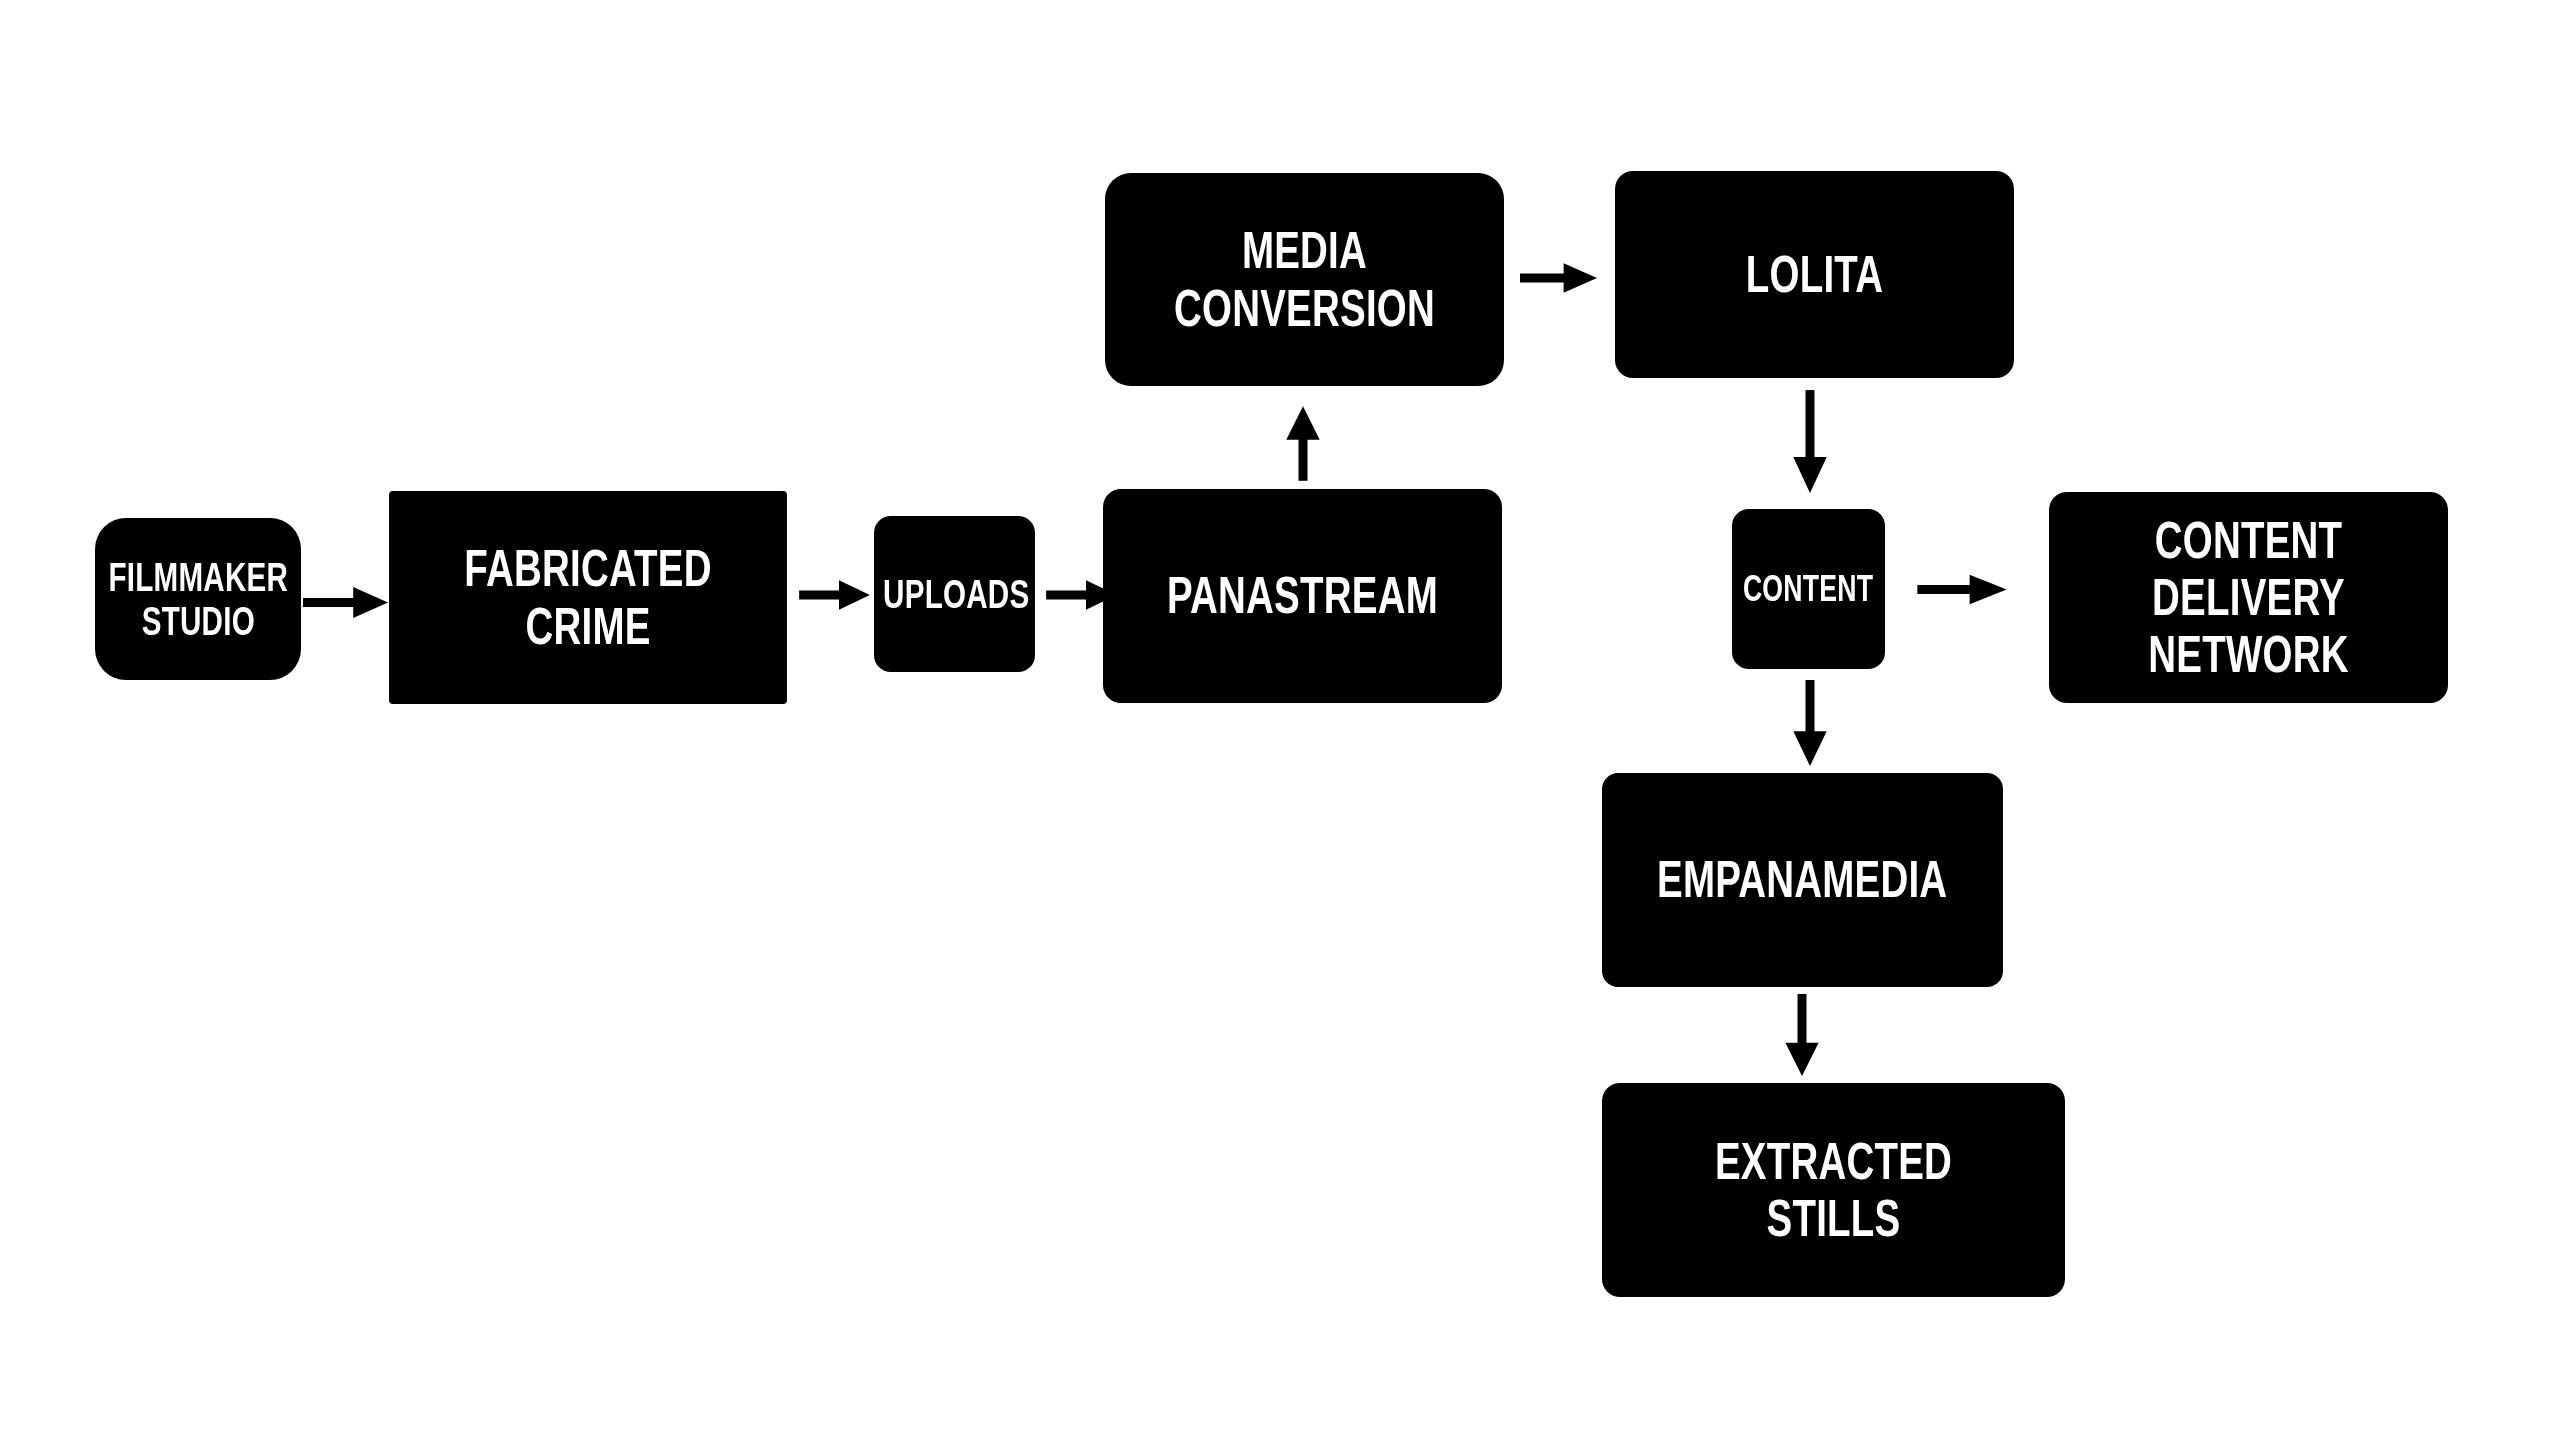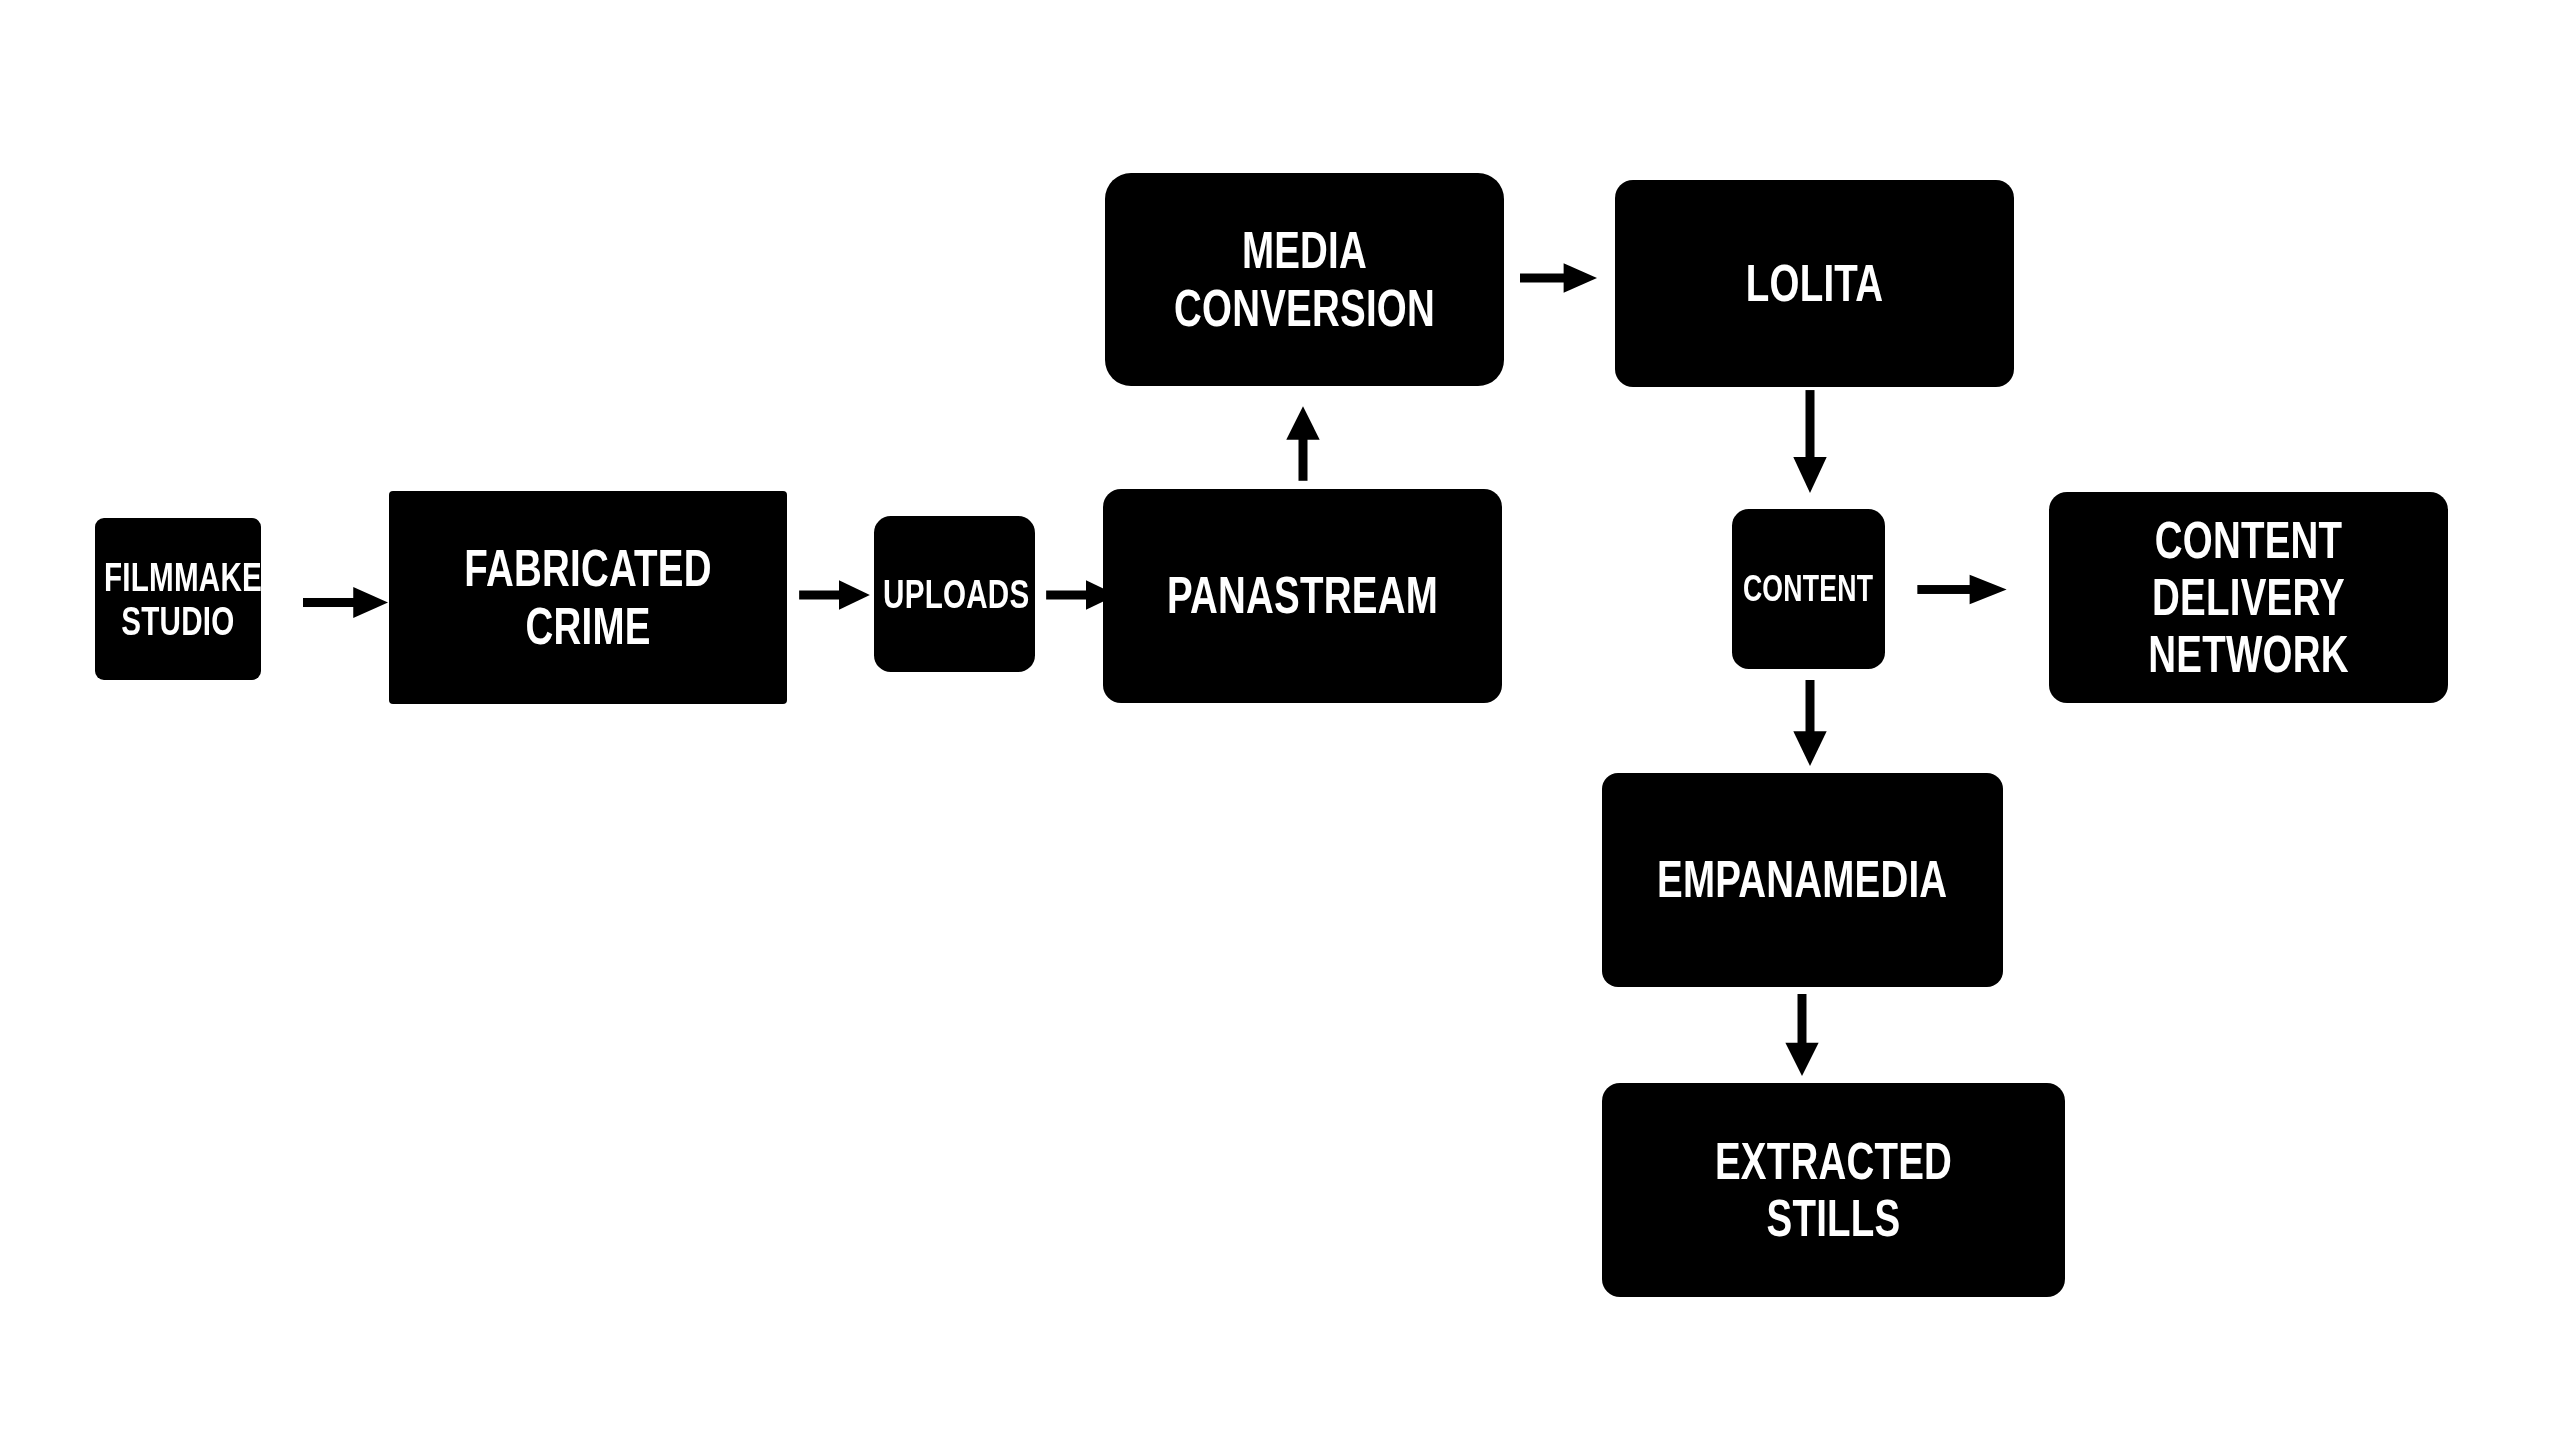--- a/index.html
+++ b/index.html
@@ -39,36 +39,36 @@
     letter-spacing: 0.3px;
     
     transform: scaleX(0.74);
     transform-origin: center center;
     white-space: pre-line;
     display: block;
     width: 135%;
   }
 
   
-  #n-filmmaker-studio { left: 95px; top: 518px;  width: 166px;  height: 162px; border-radius: 9px; }
+  #n-filmmaker-studio { left: 95px; top: 518px;  width: 206px;  height: 162px; border-radius: 31px; }
   #n-filmmaker-studio .label { font-size: 40px; }
 
   #n-fabricated-crime { left: 389px; top: 491px;  width: 398px;  height: 213px; border-radius: 4px; }
   #n-fabricated-crime .label { font-size: 52px; }
 
   #n-uploads        { left: 874px; top: 516px;  width: 161px;  height: 156px; border-radius: 16.7px; }
   #n-uploads .label { font-size: 40px; }
 
   #n-panastream     { left: 1103px; top: 489px;  width: 399px;  height: 214px; border-radius: 18px; }
   #n-panastream .label { font-size: 52px; }
 
   #n-media-conversion { left: 1105px; top: 173px; width: 399px; height: 213px; border-radius: 26px; }
   #n-media-conversion .label { font-size: 52px; }
 
-  #n-lolita         { left: 1615px; top: 180px;  width: 399px;  height: 207px; border-radius: 18px; }
+  #n-lolita         { left: 1615px; top: 171px;  width: 399px;  height: 207px; border-radius: 18px; }
   #n-lolita .label  { font-size: 52px; }
 
   #n-content        { left: 1732px; top: 509px;  width: 153px;  height: 160px; border-radius: 16.7px; }
   #n-content .label { font-size: 36px; }
 
   #n-cdn            { left: 2049px; top: 492px;  width: 399px;  height: 211px; border-radius: 18px; }
   #n-cdn .label     { font-size: 52px; }
 
   #n-empanamedia    { left: 1602px; top: 773px; width: 401px;  height: 214px; border-radius: 16px; }
   #n-empanamedia .label { font-size: 52px; }

